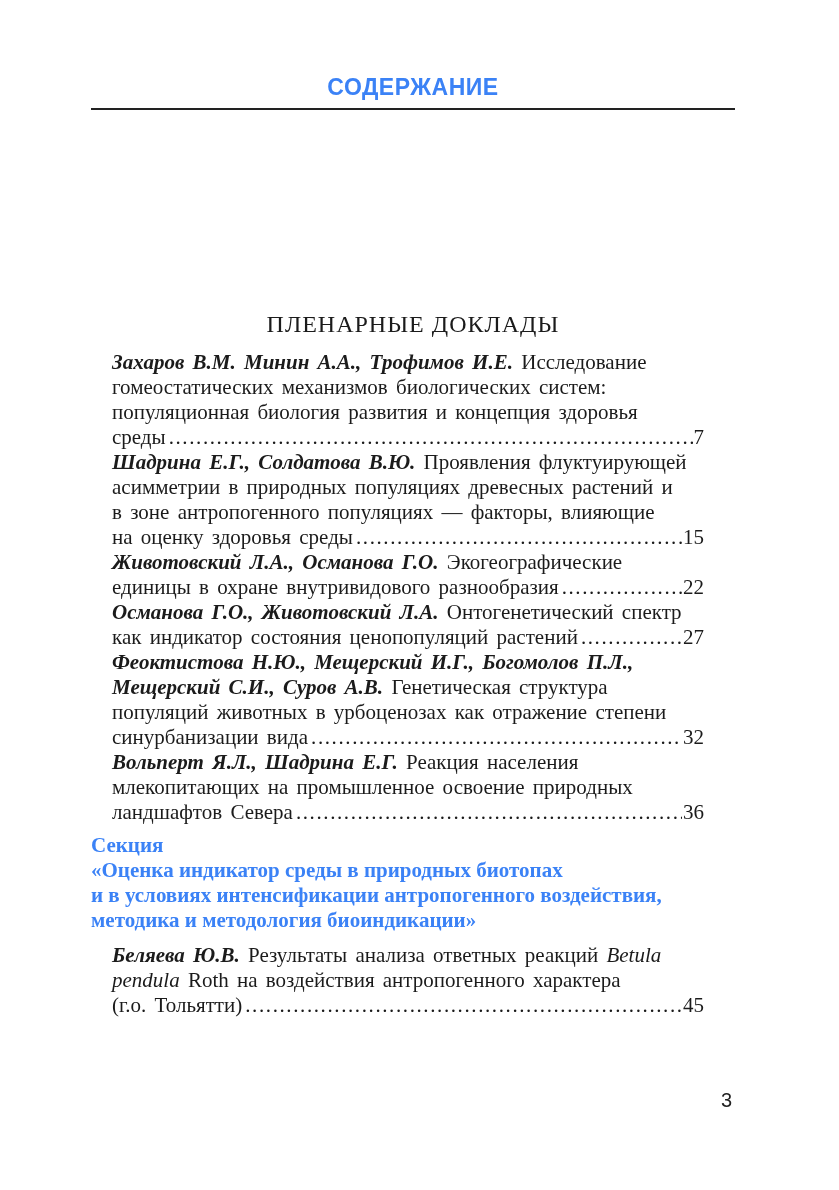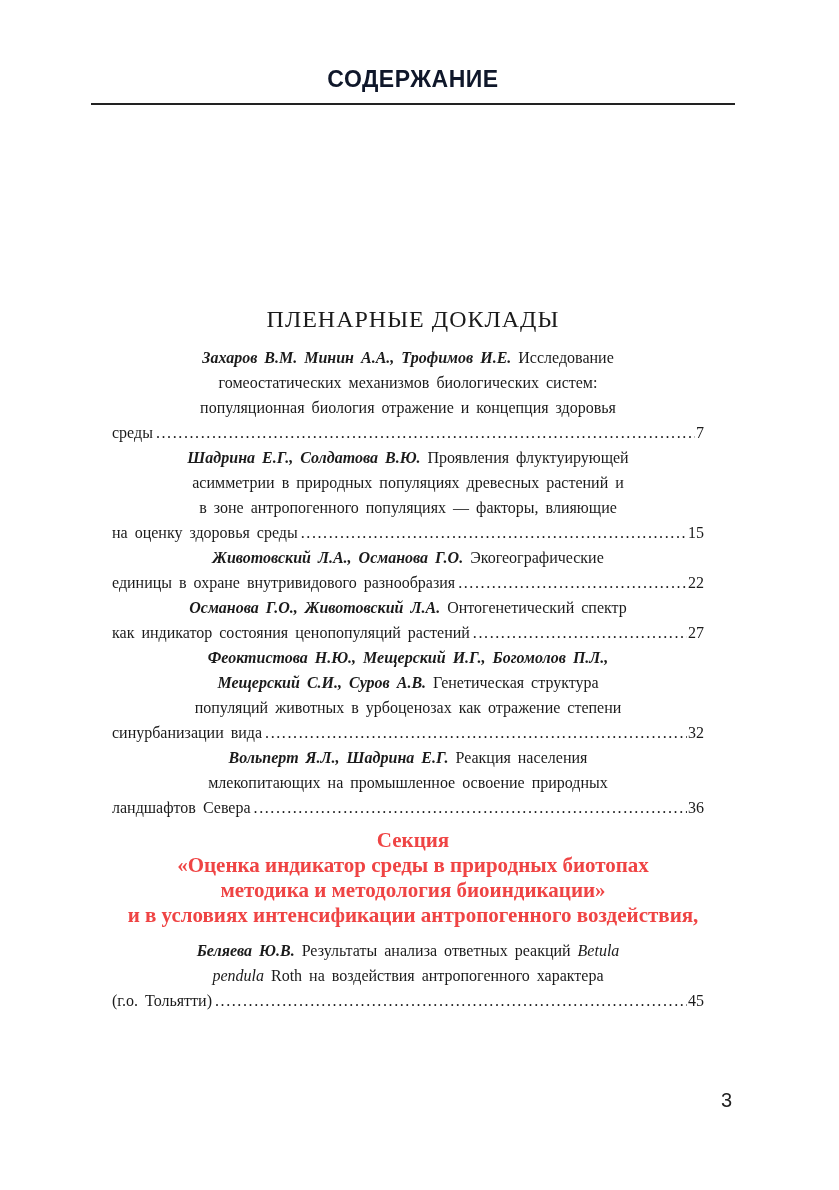--- a/index.html
+++ b/index.html
@@ -5,49 +5,49 @@
   html,body{margin:0;padding:0;}
   body{
     width:839px;height:1190px;background:#ffffff;
     font-family:"Liberation Serif",serif;color:#1b1b1b;
     -webkit-font-smoothing:antialiased;
   }
   .page{position:relative;width:839px;height:1190px;overflow:hidden;background:#ffffff;}
   .content{position:absolute;left:91px;top:0;width:644px;}
 
   .header-title{
-    margin:12px;padding-top:55px;text-align:center;
+    margin:0;padding-top:75px;text-align:center;
     font-family:"Liberation Sans",sans-serif;font-weight:bold;
-    font-size:23px;line-height:24px;letter-spacing:0.5px;color:#0f172a;
+    font-size:23px;line-height:24px;letter-spacing:0.5px;color:#3b82f6;
   }
   .rule{height:0;border-top:2px solid #222222;margin-top:9px;}
 
   .plenary-heading{
     margin:9px;padding-top:193px;text-align:center;font-weight:normal;
     font-size:24px;line-height:25px;letter-spacing:1px;color:#1b1b1b;
   }
 
   .entries{margin-top:13px;margin-left:21px;width:592px;
-    font-size:16px;line-height:25px;word-spacing:3px;text-align:center;}
+    font-size:21px;line-height:25px;word-spacing:3px;}
   .entry{margin:0;}
   .line{white-space:nowrap;height:25px;line-height:25px;}
   .line.leader{display:flex;align-items:baseline;}
   .line.leader > span{flex:0 0 auto;}
   .bi{font-weight:bold;font-style:italic;}
   .it{font-style:italic;}
   .dots{flex:1 1 auto !important;min-width:0;overflow:hidden;margin-left:3px;word-spacing:0;}
   .dots::after{
     content:"......................................................................................................................................................";
     letter-spacing:1.6px;
   }
   .pnum{margin-left:1px;}
 
   .section-heading{
-    margin-top:8px;text-align:center;font-weight:bold;
-    font-size:21px;line-height:25px;color:#ef4444;
+    margin-top:8px;font-weight:bold;
+    font-size:21px;line-height:25px;color:#3b82f6;
   }
   .section-heading .line{height:25px;}
 
   .entries.second{margin-top:10px;}
 
   .footer-page-number{
     position:absolute;top:1089px;right:107px;
     font-family:"Liberation Sans",sans-serif;font-size:20px;line-height:22px;color:#222;
   }
 </style>
@@ -59,21 +59,21 @@
 
     <h1 class="header-title">СОДЕРЖАНИЕ</h1>
     <div class="rule"></div>
 
     <h2 class="plenary-heading">ПЛЕНАРНЫЕ ДОКЛАДЫ</h2>
 
     <div class="entries" id="plenary-entries">
         <div class="entry">
           <div class="line"><span class="bi">Захаров В.М. Минин А.А., Трофимов И.Е.</span><span> Исследование</span></div>
           <div class="line"><span>гомеостатических механизмов биологических систем:</span></div>
-          <div class="line"><span>популяционная биология отражение и концепция здоровья</span></div>
+          <div class="line"><span>популяционная биология развития и концепция здоровья</span></div>
           <div class="line leader">
             <span>среды</span>
             <span class="dots"></span>
             <span class="pnum">7</span>
           </div>
         </div>
         <div class="entry">
           <div class="line"><span class="bi">Шадрина Е.Г., Солдатова В.Ю.</span><span> Проявления флуктуирующей</span></div>
           <div class="line"><span>асимметрии в природных популяциях древесных растений и</span></div>
           <div class="line"><span>в зоне антропогенного популяциях — факторы, влияющие</span></div>
@@ -116,22 +116,22 @@
             <span>ландшафтов Севера</span>
             <span class="dots"></span>
             <span class="pnum">36</span>
           </div>
         </div>
       </div>
 
     <div class="section-heading">
       <div class="line">Секция</div>
       <div class="line">«Оценка индикатор среды в природных биотопах</div>
+      <div class="line">и в условиях интенсификации антропогенного воздействия,</div>
       <div class="line">методика и методология биоиндикации»</div>
-      <div class="line">и в условиях интенсификации антропогенного воздействия,</div>
     </div>
 
     <div class="entries second" id="section-entries">
         <div class="entry">
           <div class="line"><span class="bi">Беляева Ю.В.</span><span> Результаты анализа ответных реакций </span><span class="it">Betula</span></div>
           <div class="line"><span class="it">pendula</span><span> Roth на воздействия антропогенного характера</span></div>
           <div class="line leader">
             <span>(г.о. Тольятти)</span>
             <span class="dots"></span>
             <span class="pnum">45</span>

